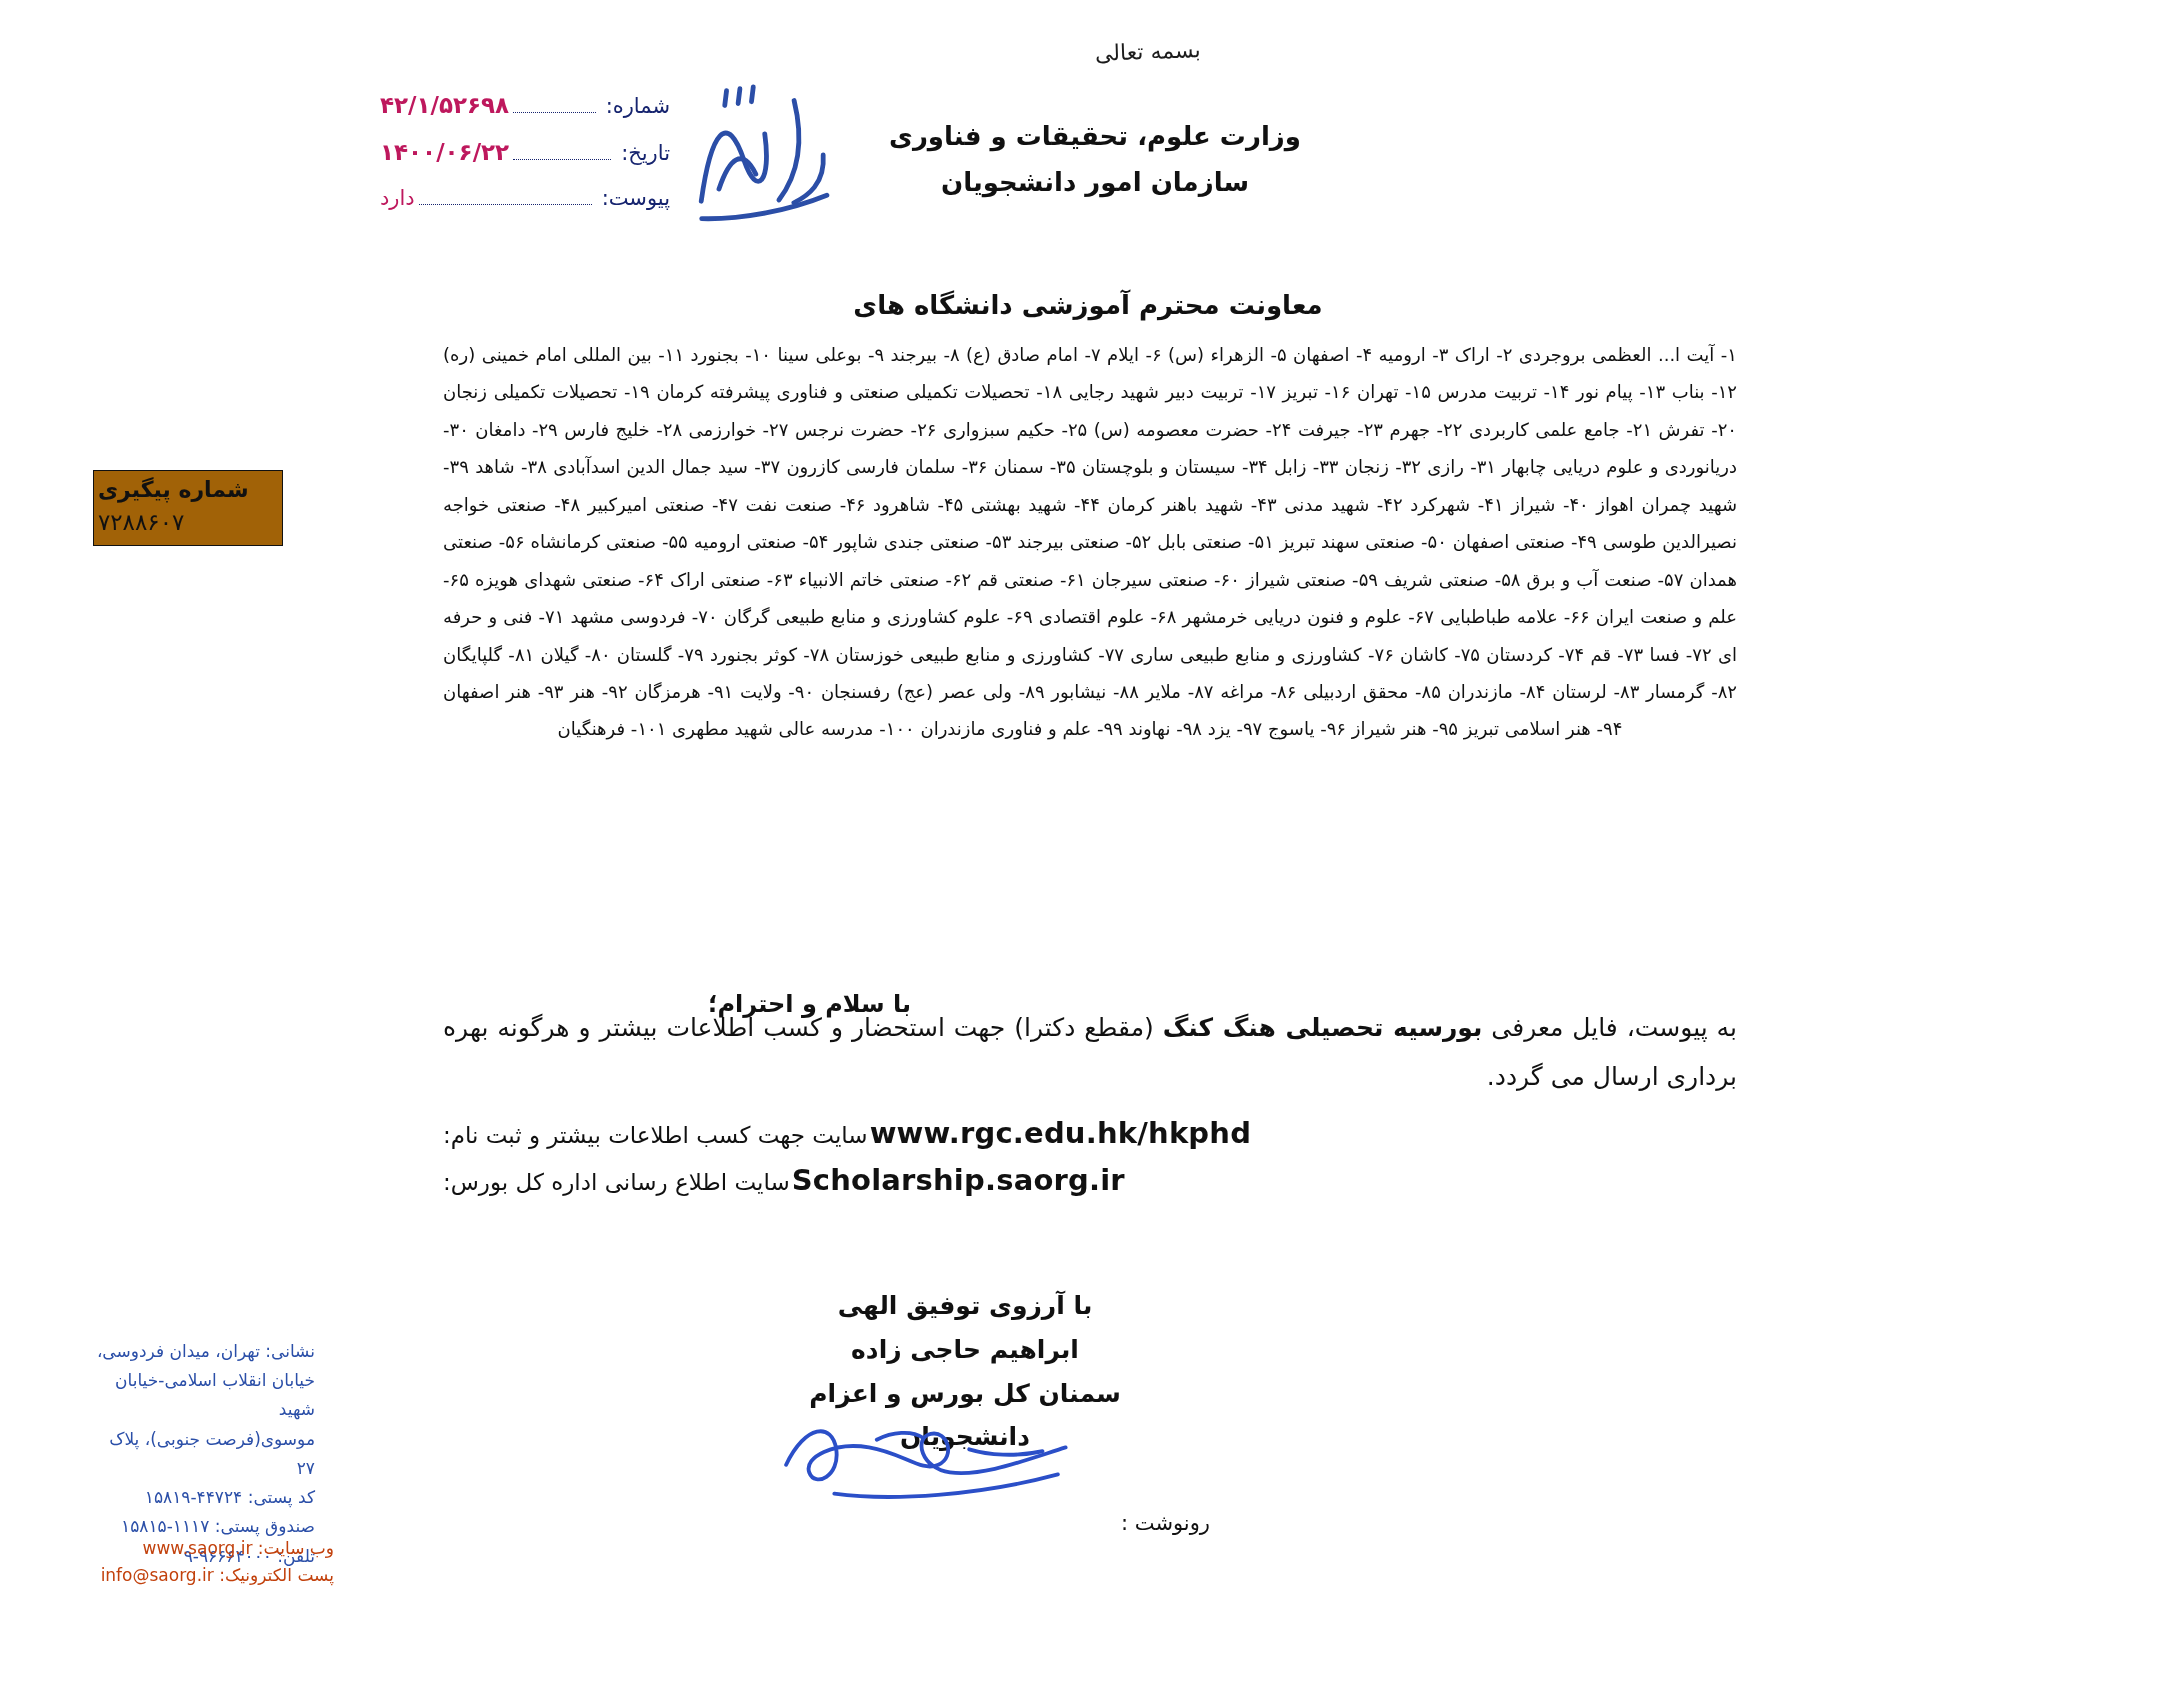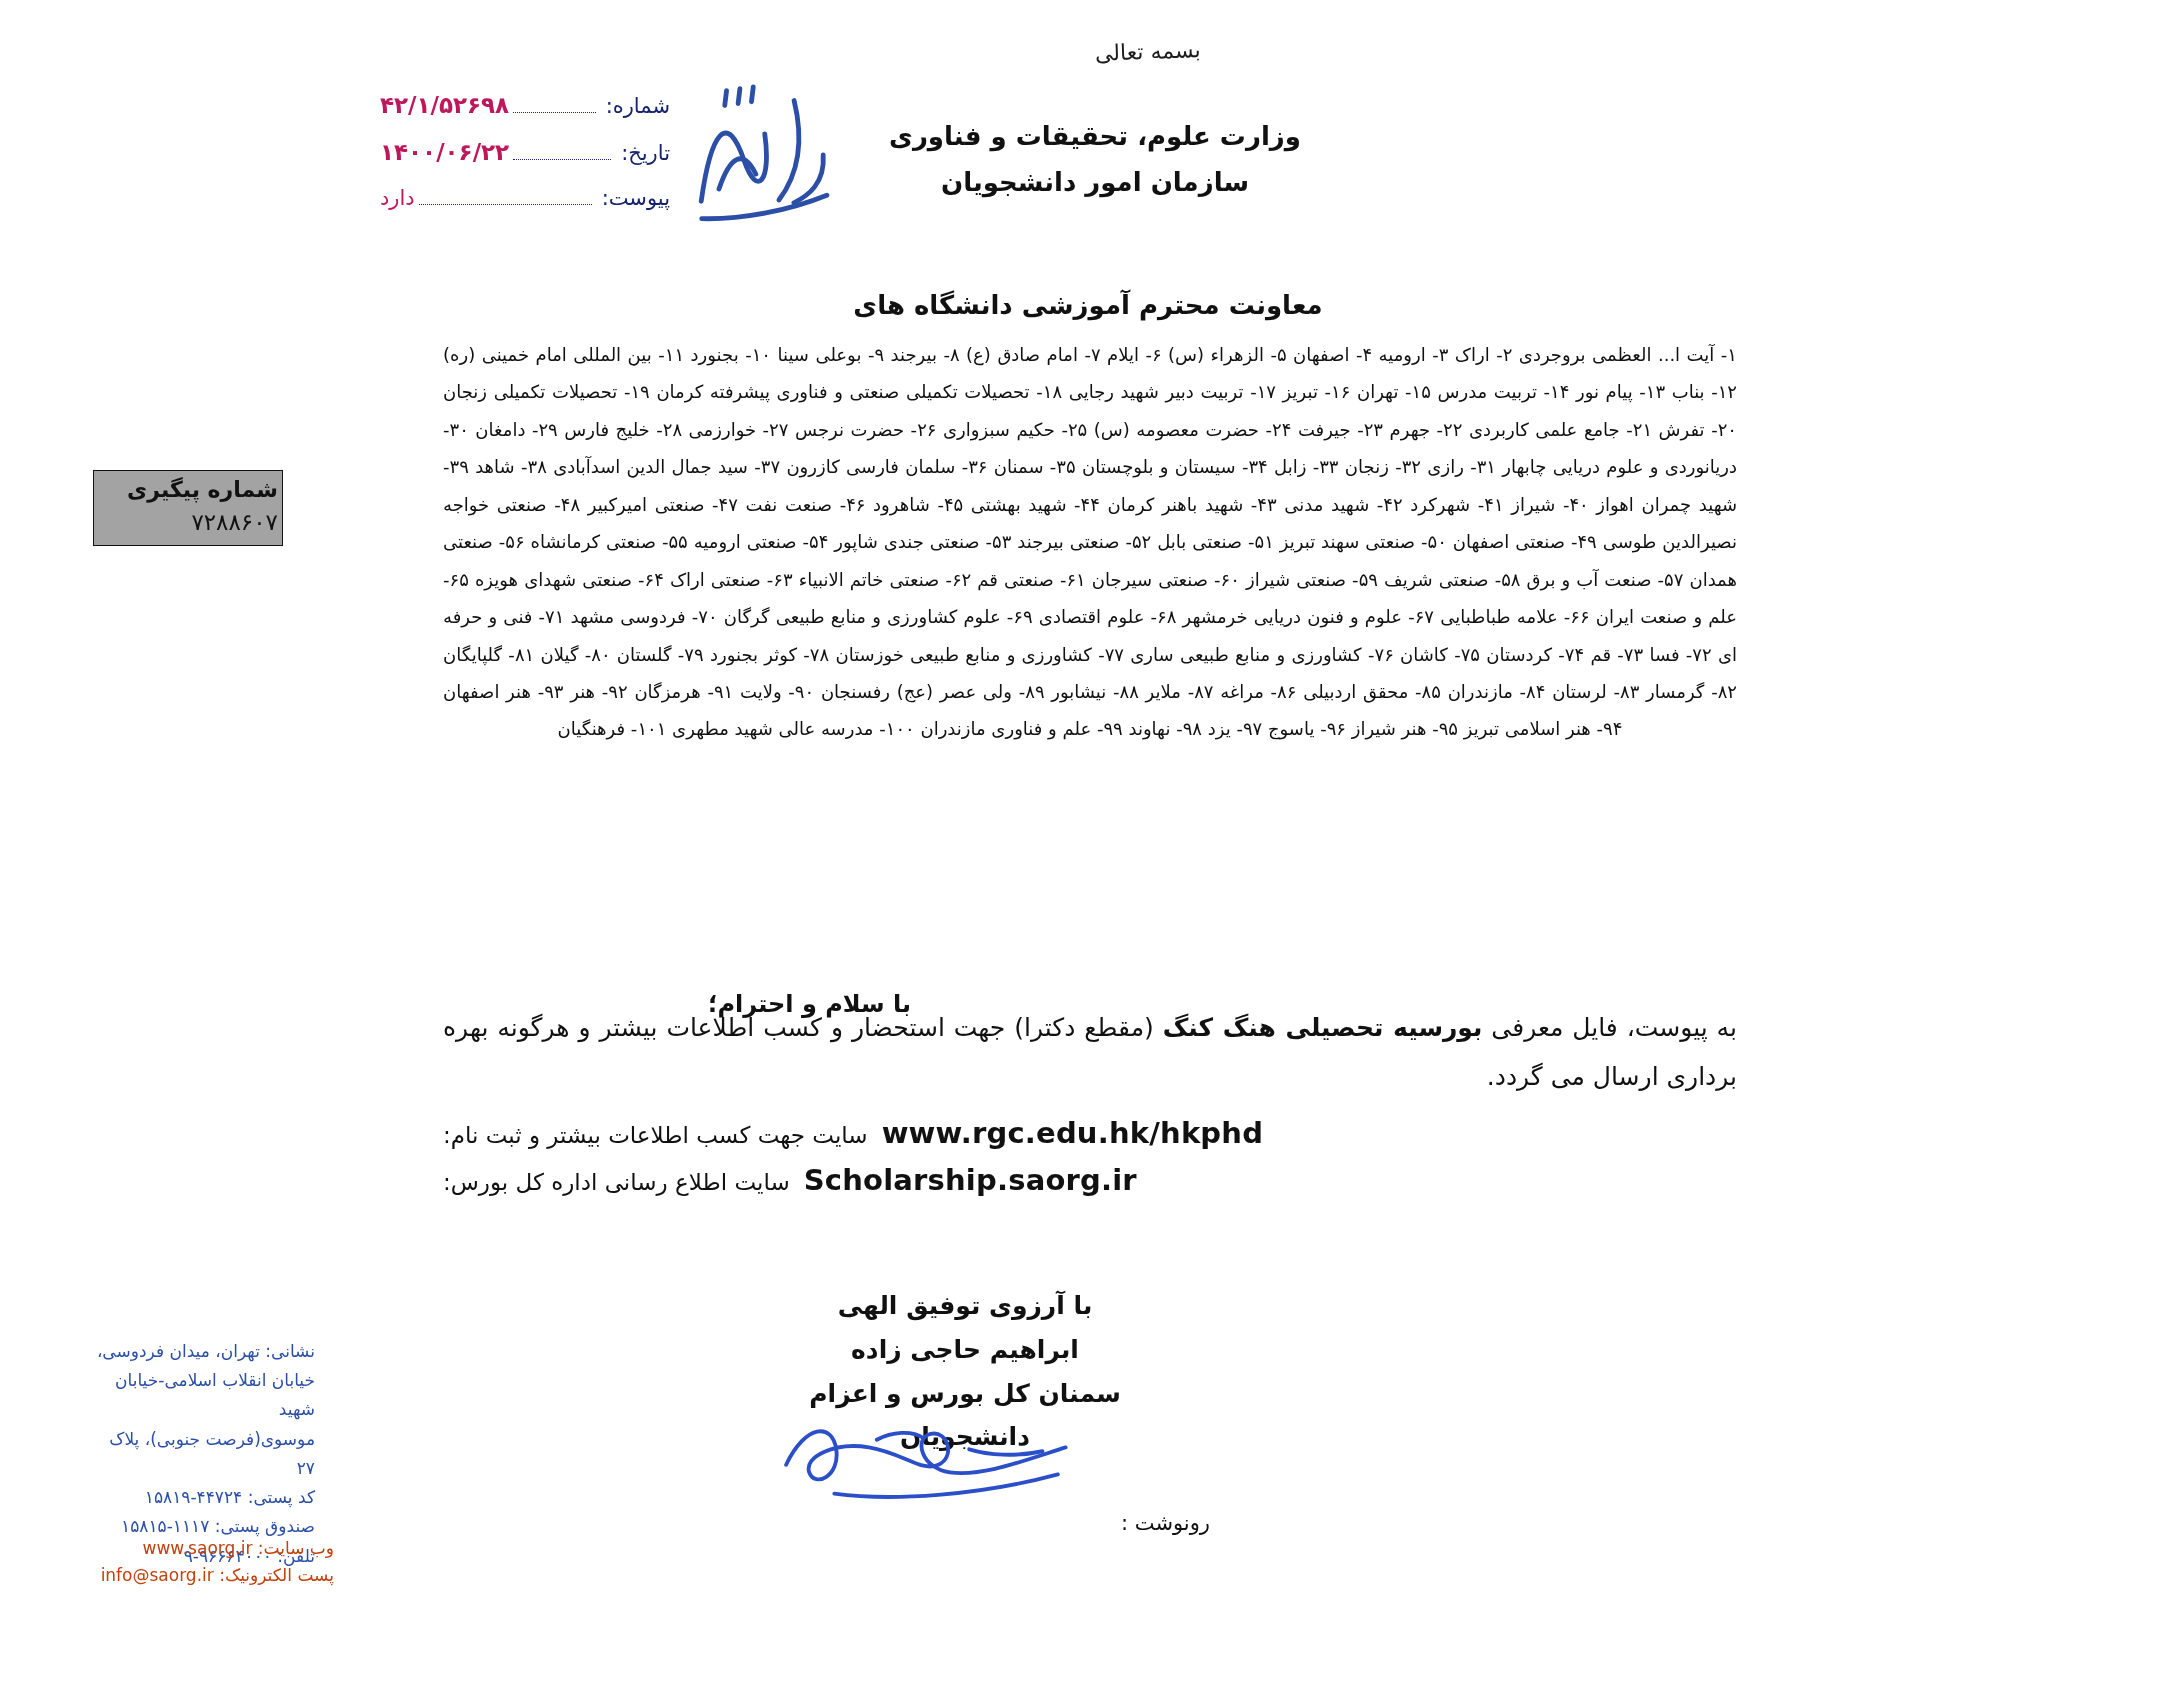--- a/index.html
+++ b/index.html
@@ -100,23 +100,23 @@
     letter-spacing: -3.9px;
   }
 
   
   .tracking {
     position: absolute;
     top: 470px;
     left: 93px;
     width: 180px;
     border: 1.9px solid #111;
-    text-align: right;
+    text-align: left;
     padding: 5.8px 3.9px 9.7px;
-    background: #a3a3a3;
+    background: #a16207;
   }
   .tracking-title {
     font-size: 22px;
     font-weight: bold;
     margin-bottom: 7.7px;
   }
   .tracking-value {
     font-size: 23px;
     letter-spacing: 1px;
   }
@@ -172,21 +172,21 @@
     width: 1294px;
     font-size: 24px;
     line-height: 1.62;
     text-align: left;
   }
   .link-row {
     display: flex;
     flex-direction: row-reverse;
     justify-content: flex-start;
     align-items: baseline;
-    gap: 14px;
+    gap: 2px;
   }
   .link-label { font-size: 23px; }
   .link-url {
     direction: ltr;
     font-weight: bold;
     font-size: 29px;
     letter-spacing: 0.2px;
   }
 
   

